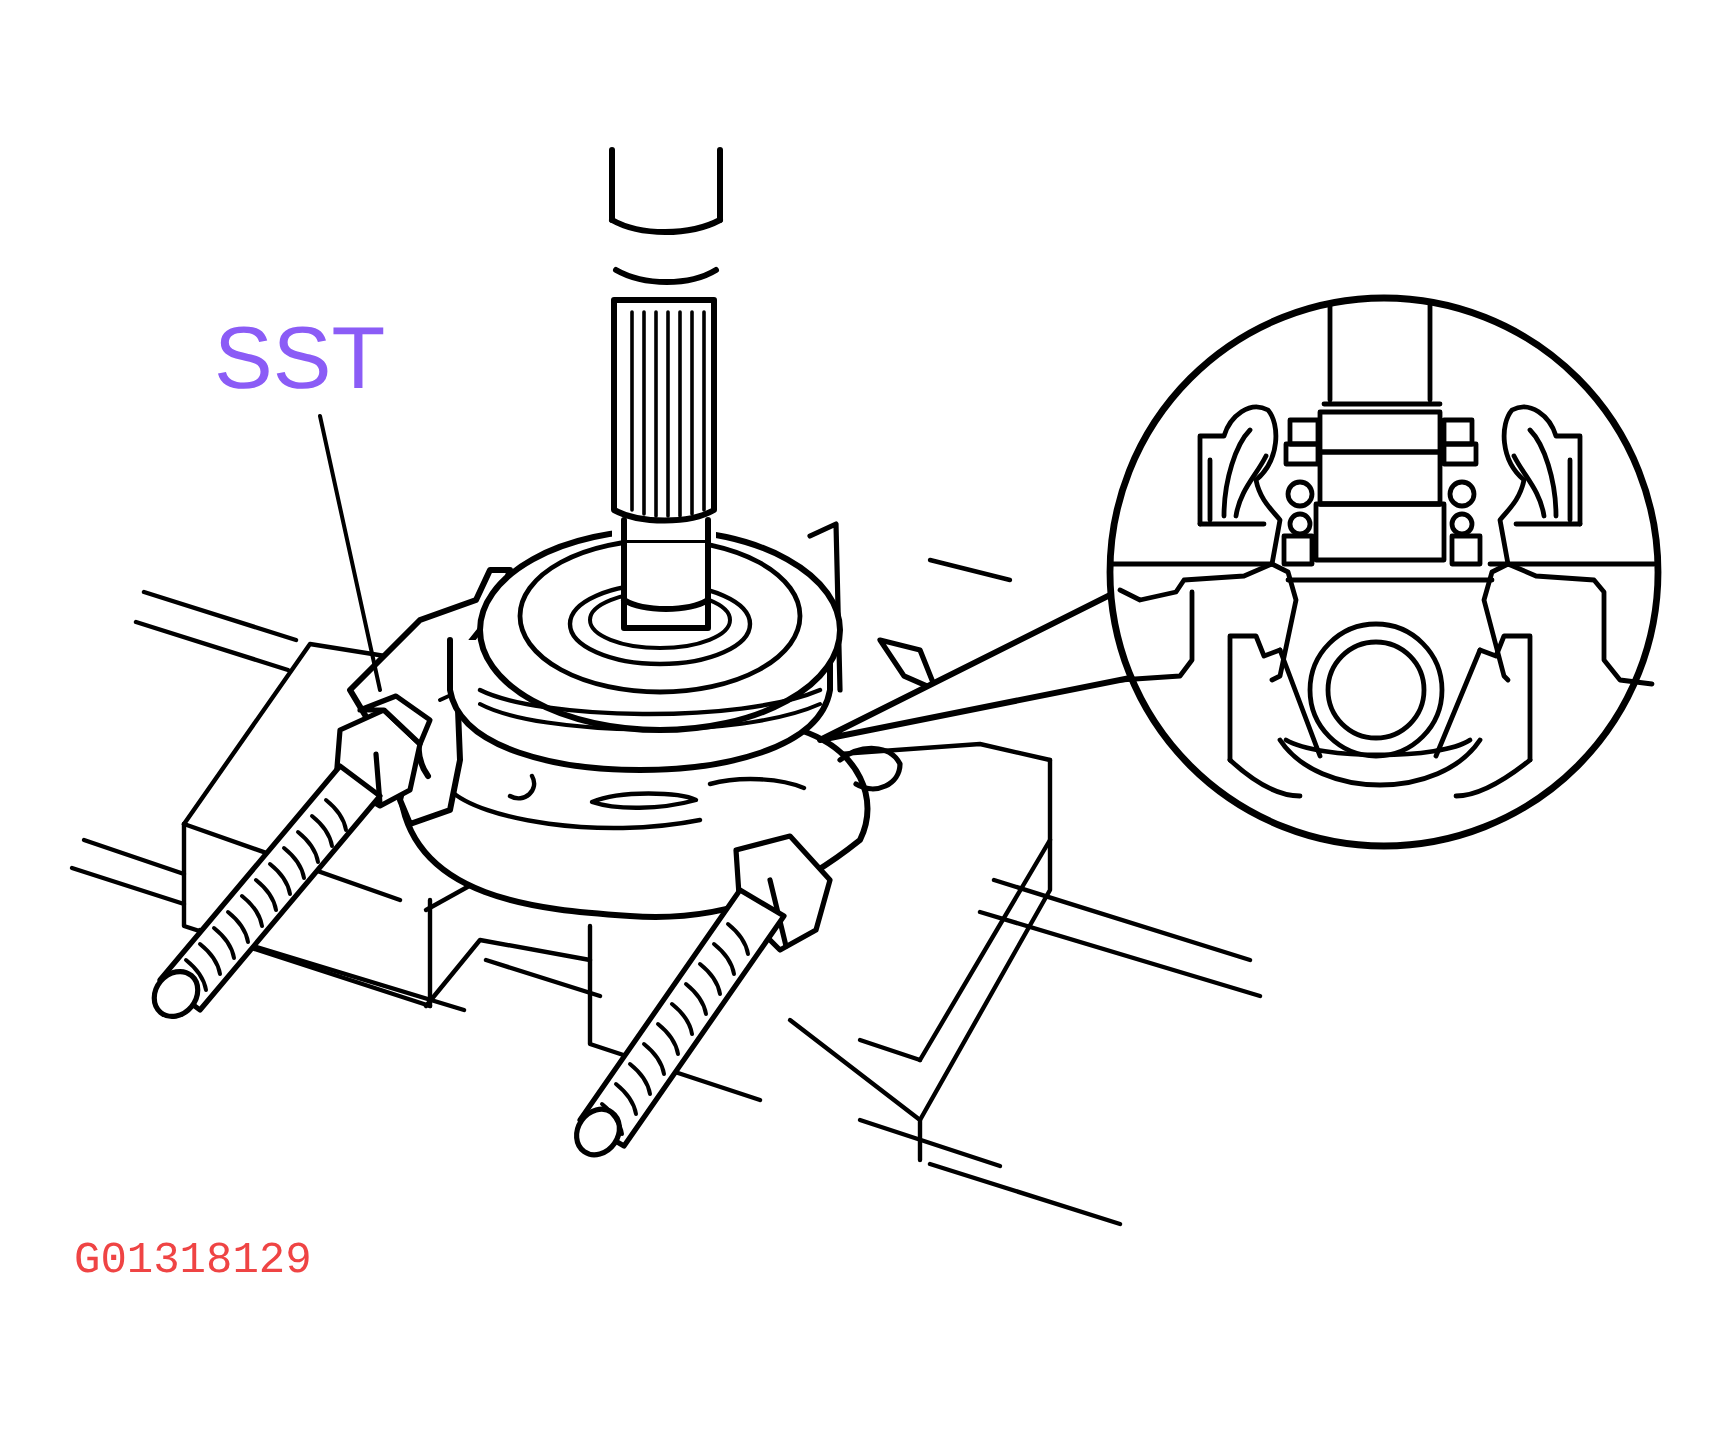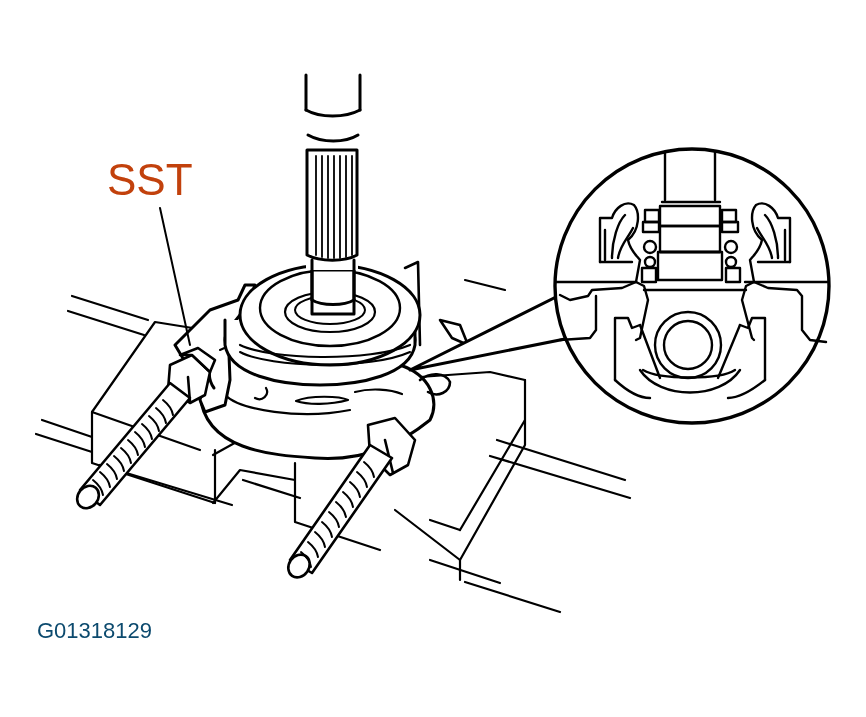--- a/index.html
+++ b/index.html
@@ -1,25 +1,25 @@
 <!DOCTYPE html>
 <html><head>
   <meta charset="utf-8">
   <style>
     html, body { margin: 0; padding: 0; background: #ffffff; }
     body { width: 866px; height: 717px; position: relative; overflow: hidden; }
     .figure { position: absolute; left: 0; top: 0; width: 866px; height: 717px; }
     .label-sst {
       position: absolute; left: 107px; top: 158px;
-      font-family: "Liberation Sans", sans-serif; font-size: 44px; color: #c2410c;
+      font-family: "Liberation Sans", sans-serif; font-size: 44px; color: #8b5cf6;
       letter-spacing: 0px; line-height: 1;
     }
     .figure-id {
       position: absolute; left: 37px; top: 620px;
-      font-family: Liberation Sans, sans-serif; font-size: 22px; color: #0c4a6e;
+      font-family: Liberation Mono, monospace; font-size: 22px; color: #ef4444;
       line-height: 1;
     }
     svg .k { stroke: #000; fill: none; stroke-linecap: round; stroke-linejoin: round; }
     svg .w { fill: #fff; }
   </style>
 </head>
 <body>
 
 <div class="figure">
   <svg width="866" height="717" viewBox="0 0 866 717" xmlns="http://www.w3.org/2000/svg">

